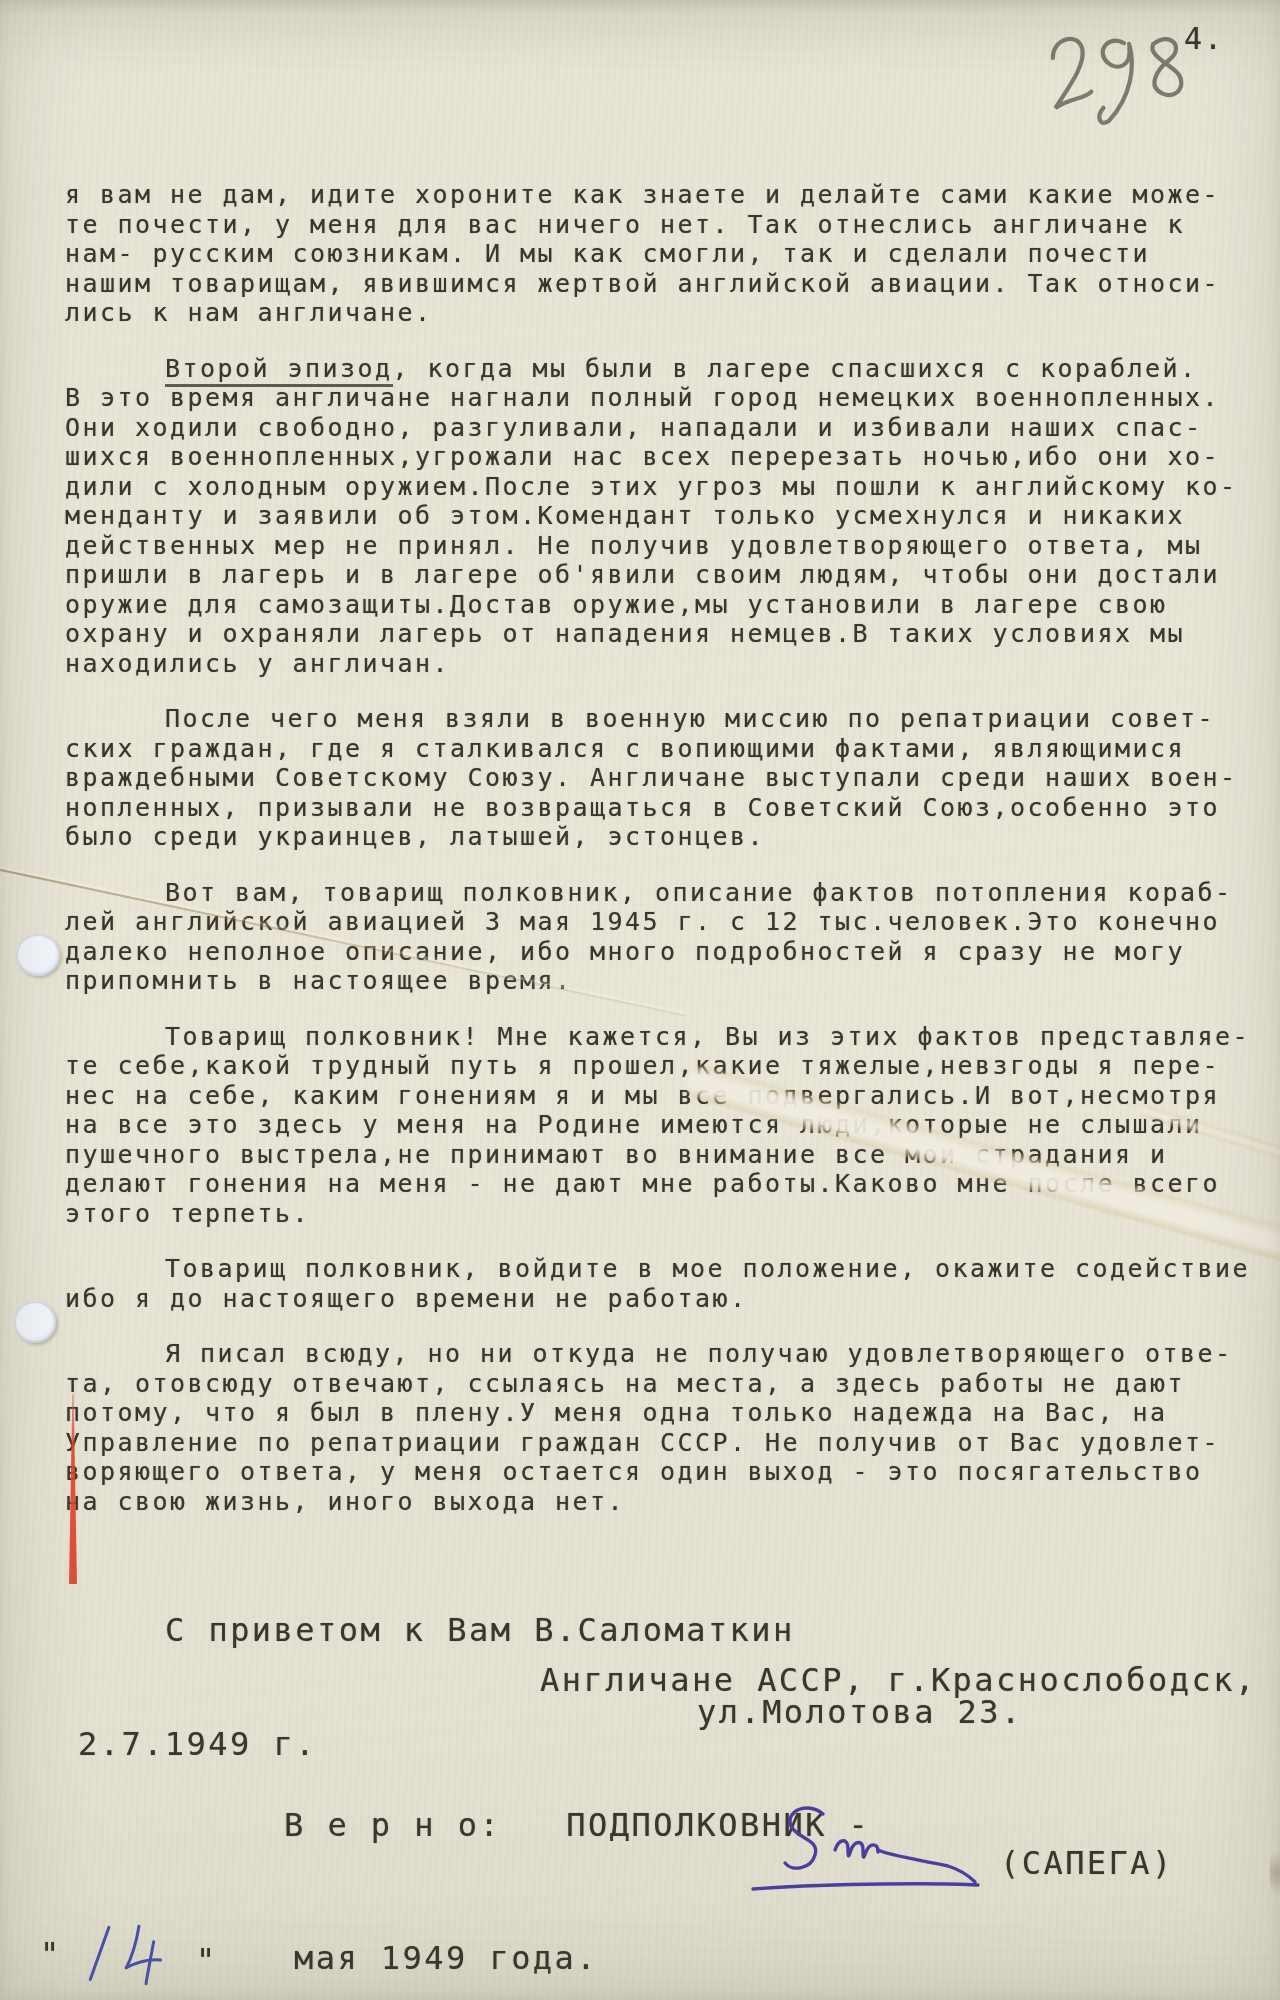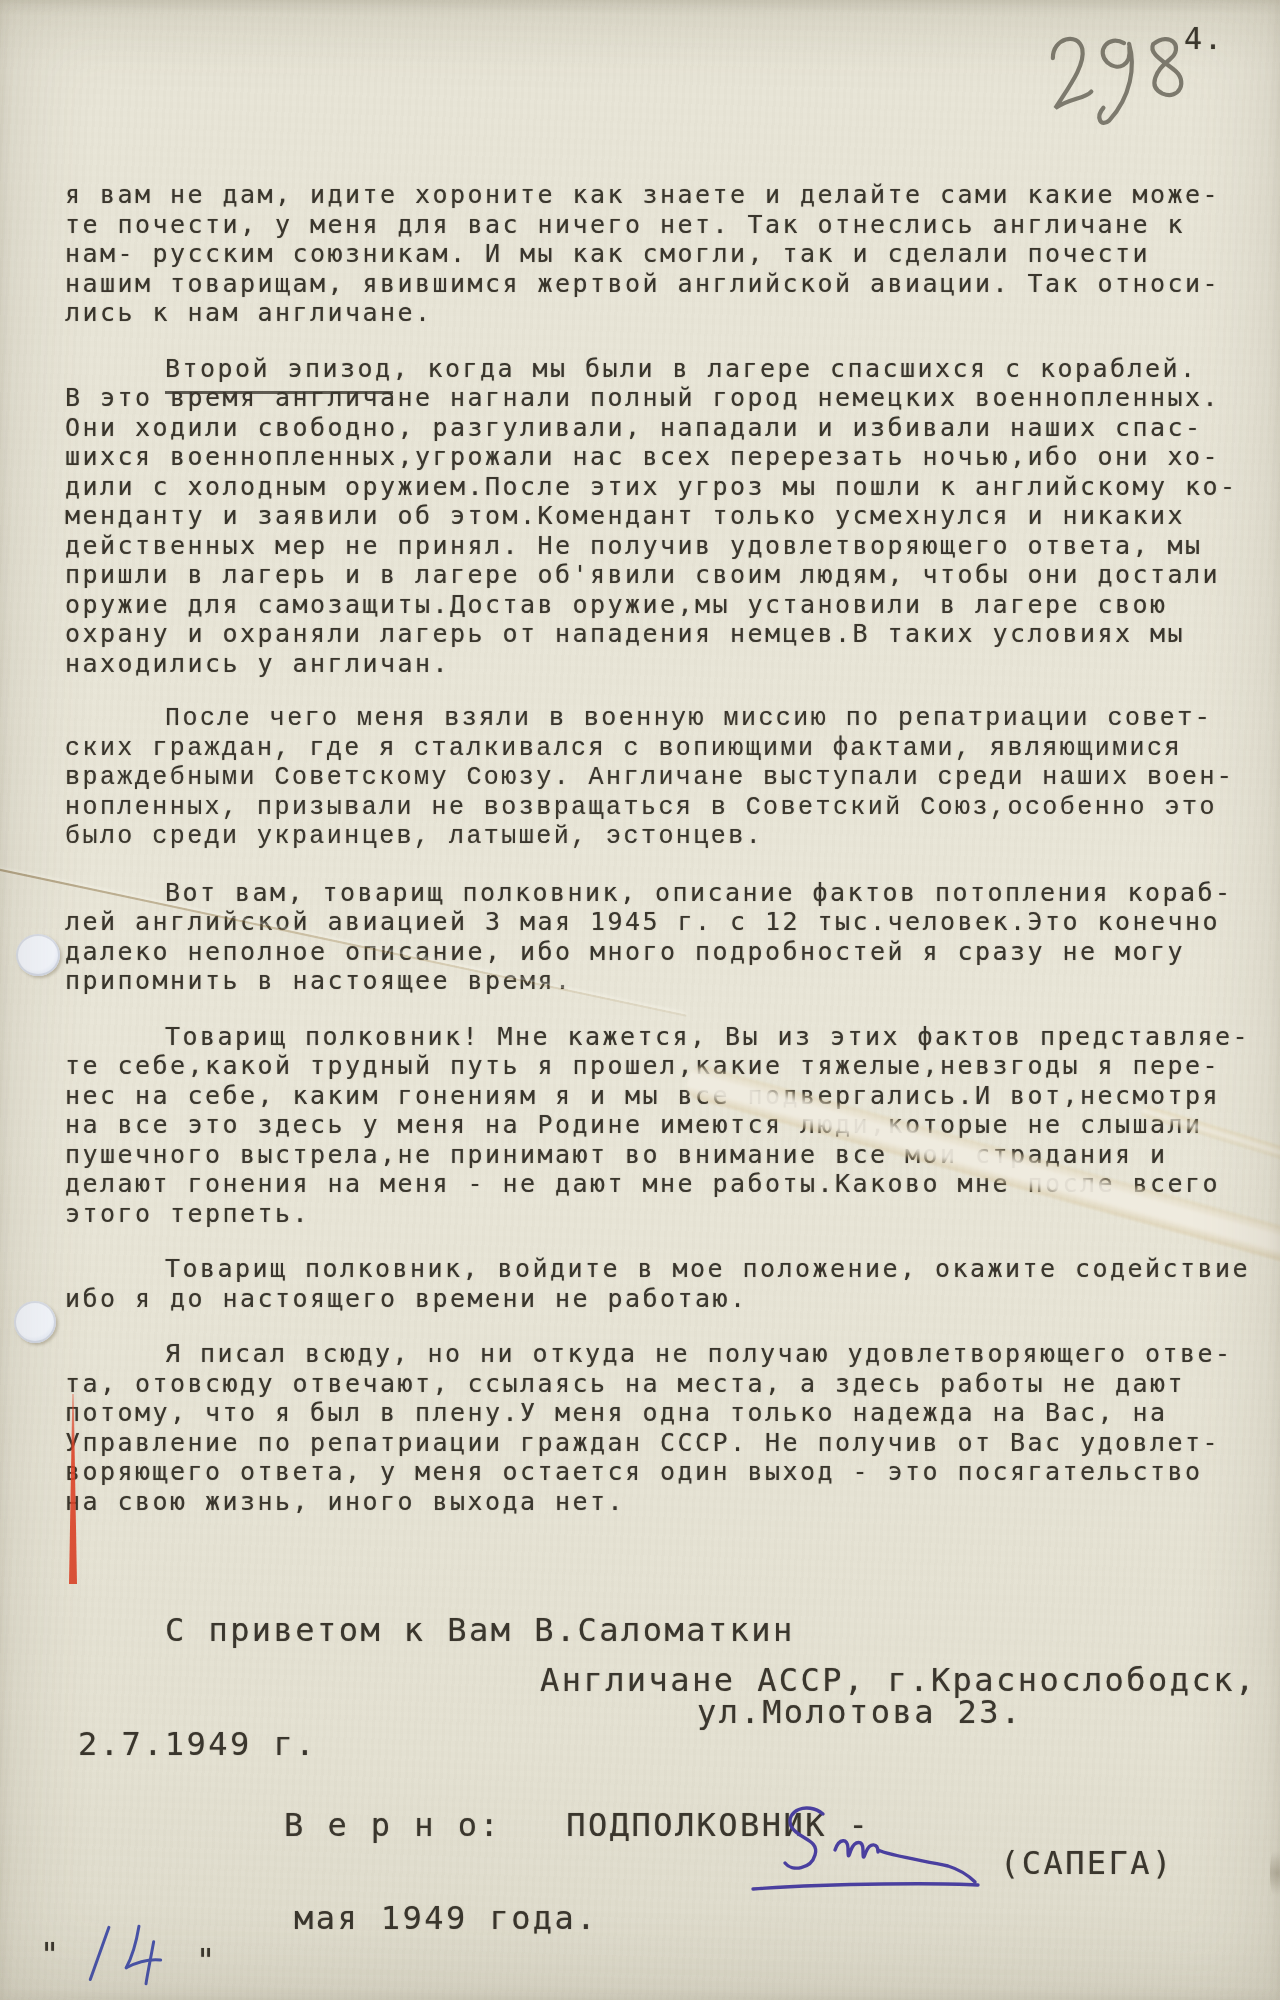--- a/index.html
+++ b/index.html
@@ -15,35 +15,35 @@
   }
   .page::after{content:"";position:absolute;inset:0;pointer-events:none;
     box-shadow:inset 0 0 90px rgba(100,92,68,.20), inset 0 0 14px rgba(100,92,68,.12);}
 
   
   .typed{color:#3a362d;text-shadow:0 0 1px rgba(58,54,45,.55);}
   #body-text{position:absolute;left:65px;top:180px;width:1215px;
     font-size:25px;letter-spacing:2.45px;line-height:29.5px;}
   .para{white-space:pre;margin:0 0 26px 0;}
   .para.indent{text-indent:100px;}
-  .para:nth-child(3){margin-top:10px;font-family:Liberation Mono, monospace;}
+  .para:nth-child(3){margin-top:10px;}
   .para:nth-child(8){margin-top:-14px;}
-  .u{border-bottom:3px solid rgba(48,44,36,.75);padding-bottom:8px;}
+  .u{border-bottom:3px solid rgba(48,44,36,.75);padding-bottom:1px;}
 
   .abs{position:absolute;white-space:pre;font-size:32px;letter-spacing:2.45px;line-height:29.5px;}
   #signoff{left:165px;top:1616px;}
   #addr1{left:540px;top:1666px;}
   #addr2{left:697px;top:1698px;}
   #date-written{left:78px;top:1730px;}
   #verno-line{left:284px;top:1811px;}
   #sapega{left:1000px;top:1849px;}
   #page-num{left:1184px;top:24px;font-size:30px;letter-spacing:2px;}
   #q-open{left:40px;top:1940px;}
   #q-close{left:196px;top:1946px;}
-  #month-line{left:258px;top:1904px;padding-left:36px;}
+  #month-line{left:258px;top:1944px;padding-left:36px;}
 
   
   .red-line{position:absolute;left:69px;top:1394px;width:8px;height:190px;
     background:linear-gradient(180deg, rgba(224,74,46,.55), #de4429 30%, #d94227 100%);
     clip-path:polygon(42% 0, 58% 0, 100% 100%, 0 100%);opacity:.9;}
   .hole{position:absolute;width:44px;height:42px;border-radius:50%;
     background:radial-gradient(circle at 45% 40%, #f2f5fb 0 55%, #dde3f0 80%, #cfd6e6 100%);
     box-shadow:2px 2px 3px rgba(130,120,95,.40), inset 0 0 0 2px rgba(185,190,205,.45);}
   #hole-1{left:16px;top:934px;}
   #hole-2{left:14px;top:1301px;width:42px;height:42px;}

